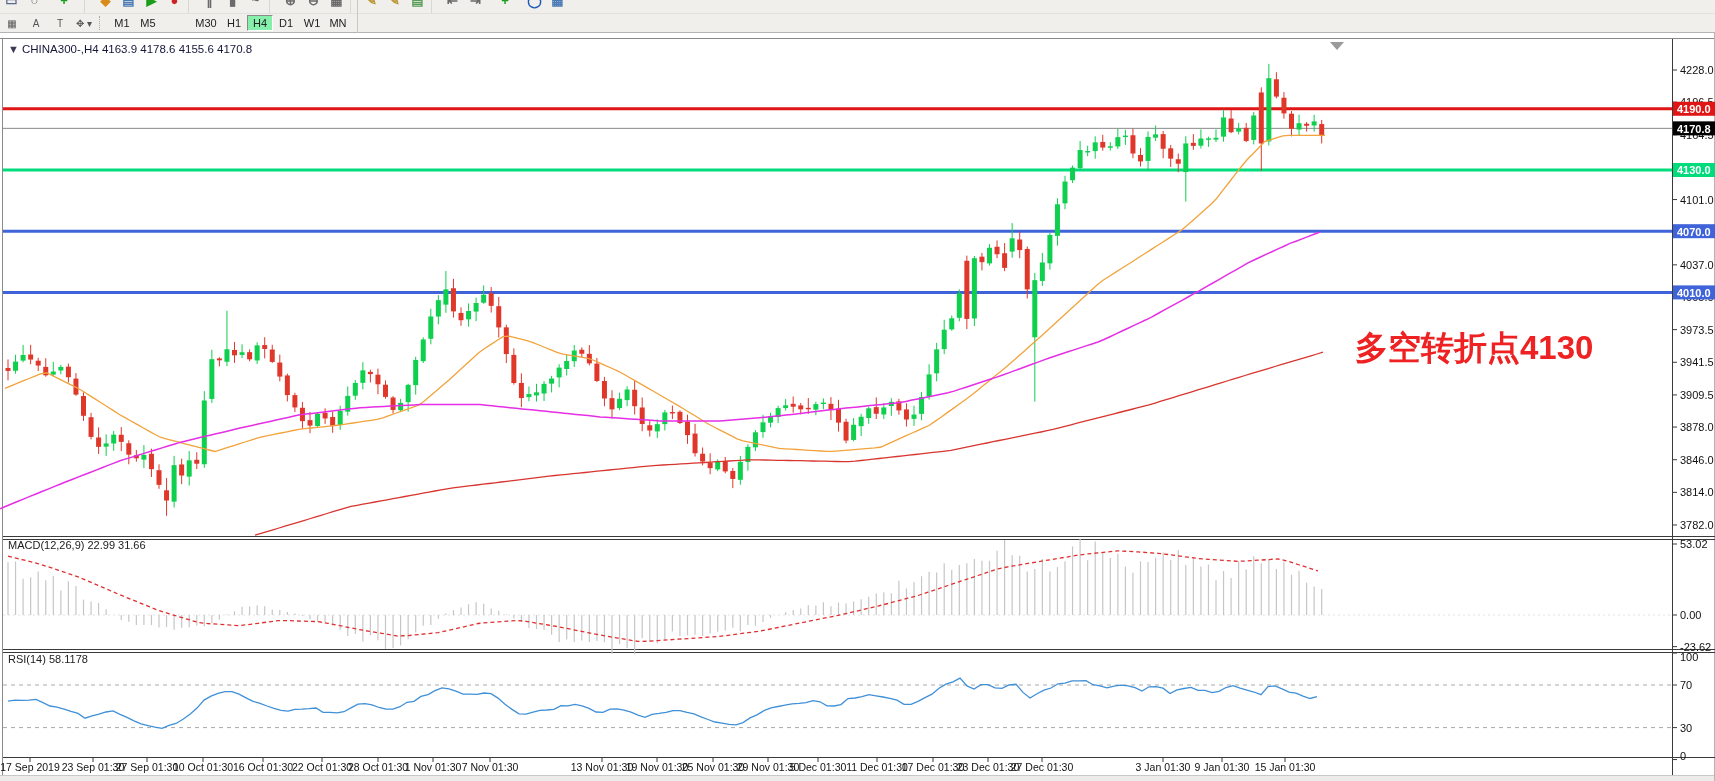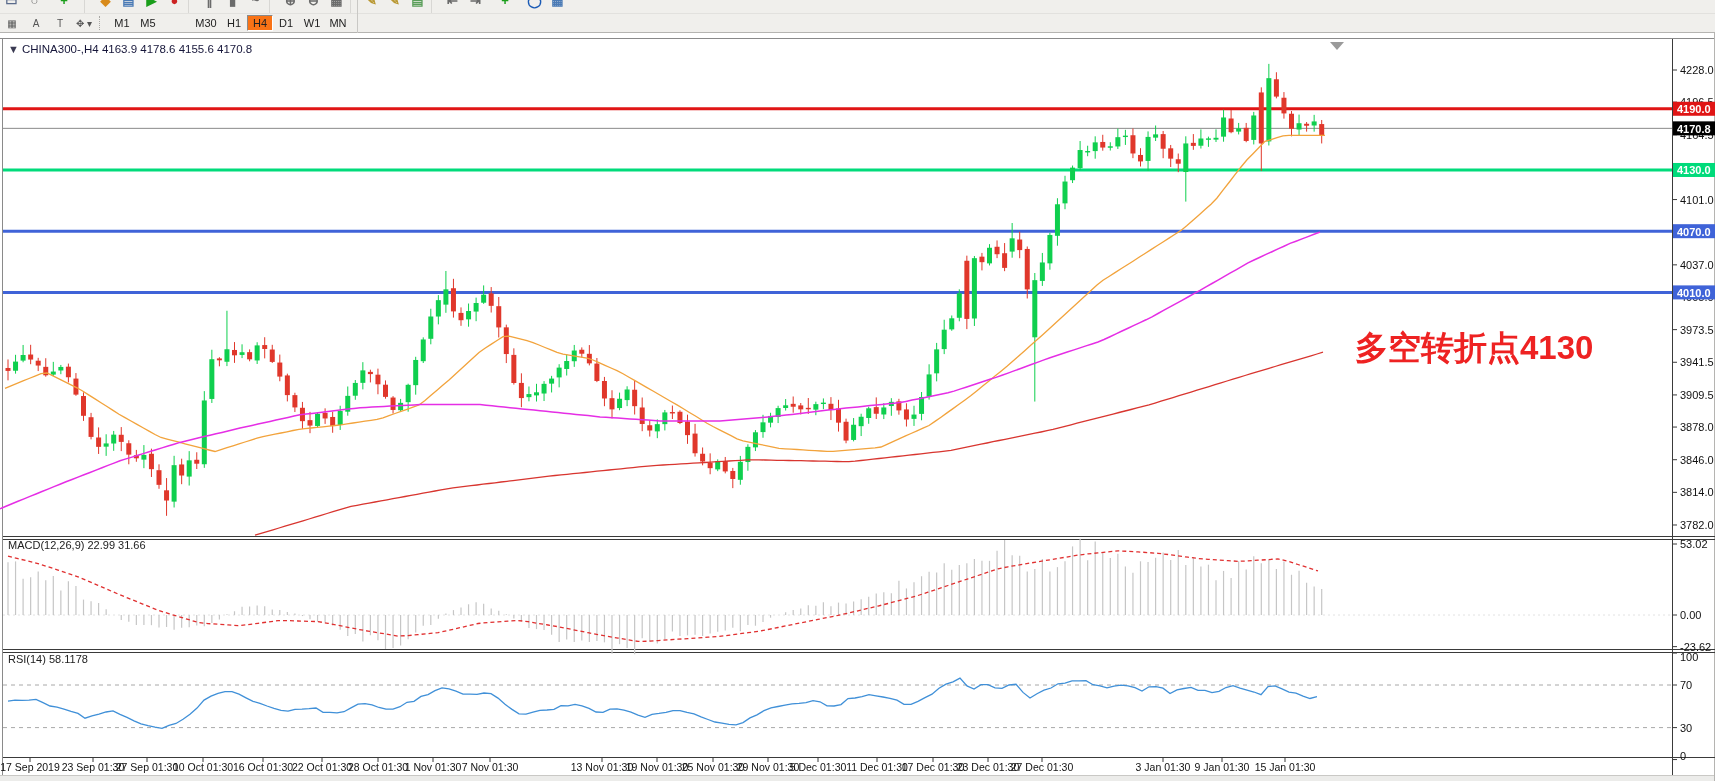--- a/index.html
+++ b/index.html
@@ -12,21 +12,21 @@
     font-size:13px;color:#6b6b6b;background:#f0efec;border:1px solid #f0efec;box-sizing:border-box;}
   .btn1.wide{width:36px;}
   .sep1{width:7px;height:25px;border-left:1px solid #d8d7d4;margin:0 2px;}
   #toolbar2{height:18px;background:#f0efec;display:flex;align-items:center;
     border-bottom:1px solid #b5b4b1;}
   .btn2{min-width:22px;height:16px;display:flex;align-items:center;justify-content:center;
     font-size:10px;color:#555;margin:0 1px;background:#f0efec;border:1px solid #f0efec;box-sizing:border-box;}
   .tsep{width:6px;height:14px;border-left:1px dotted #a9a8a5;margin:0 3px;}
   .tfbtn{width:26px;height:16px;display:flex;align-items:center;justify-content:center;
     font-size:11px;color:#222;background:#f0efec;border:1px solid #f0efec;box-sizing:border-box;}
-  .tfbtn.active{background:#f97316;border-color:#8a8a8a #ffffff #ffffff #8a8a8a;}
+  .tfbtn.active{background:#86efac;border-color:#8a8a8a #ffffff #ffffff #8a8a8a;}
   .tfblock{display:flex;align-items:center;border-right:1px solid #c9c8c5;padding-right:6px;}
   
   #chartwrap{position:relative;width:1715px;height:750px;background:#fff;}
   #chart-svg{position:absolute;left:0;top:0;}
   text{font-family:"Liberation Sans",sans-serif;}
 </style>
 </head>
 <body>
 
 <div id="toolbar1">

